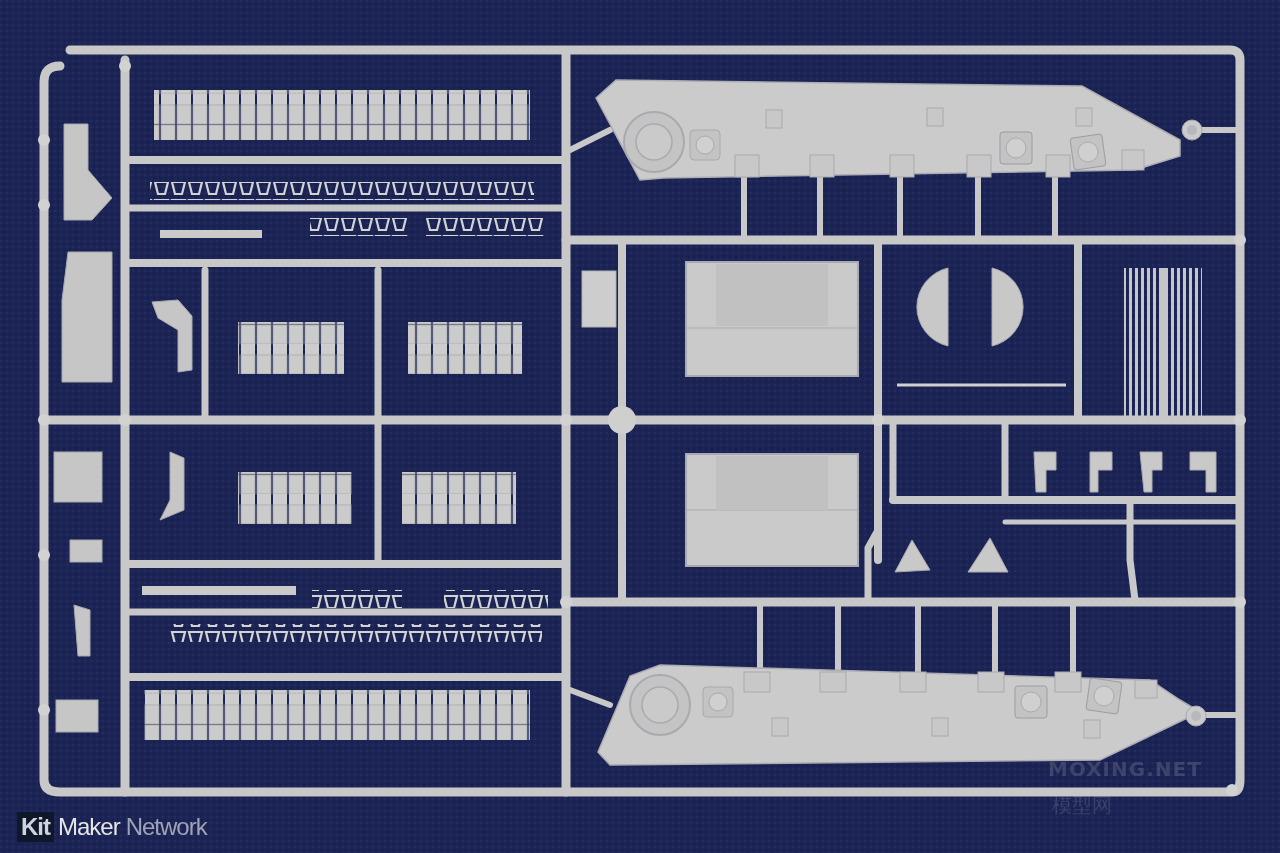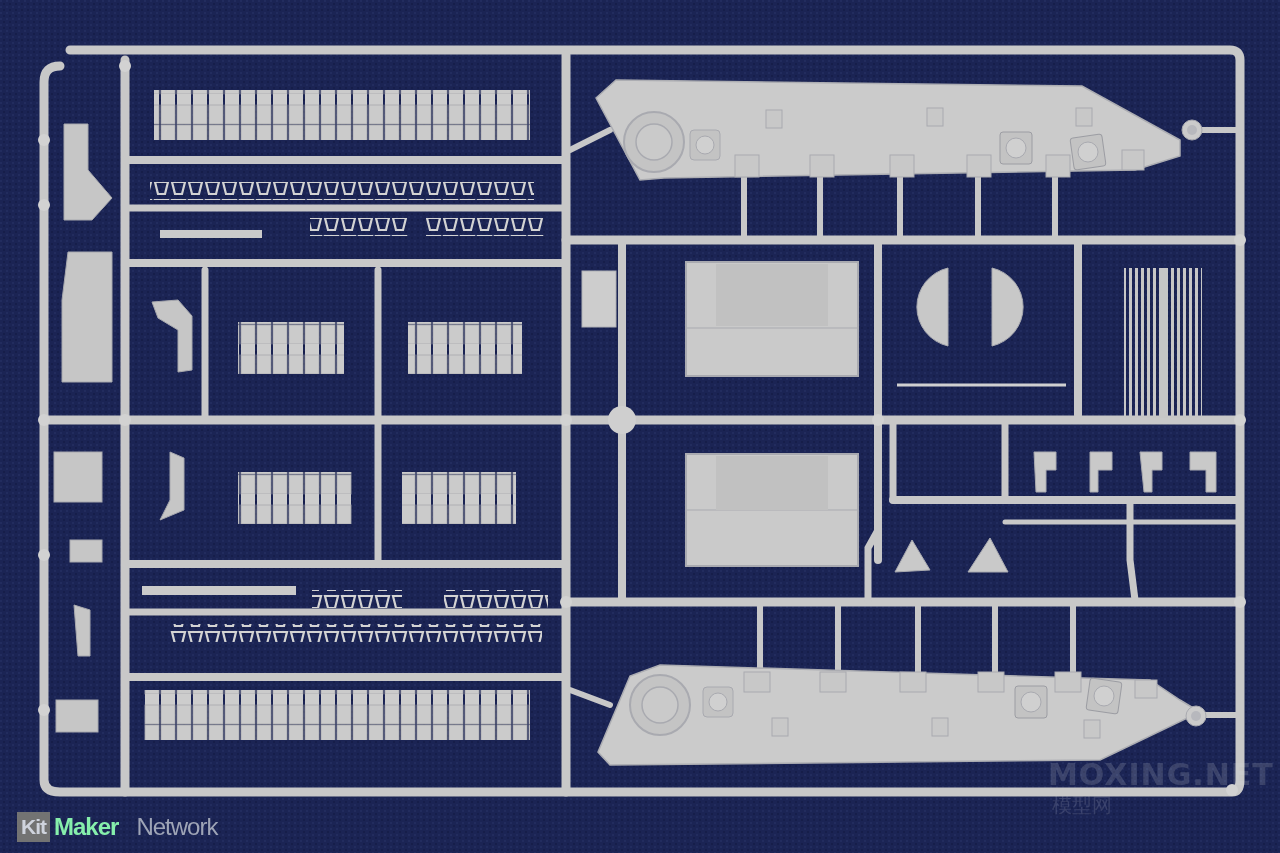--- a/index.html
+++ b/index.html
@@ -1,22 +1,22 @@
 <!DOCTYPE html>
 <html><head>
 <meta charset="utf-8">
 <style>
   html,body{margin:0;padding:0;}
   body{width:1280px;height:853px;overflow:hidden;background:#1a2352;font-family:"Liberation Sans",sans-serif;position:relative;}
   #photo{position:absolute;left:0;top:0;width:1280px;height:853px;}
   .wm-kit{position:absolute;left:17px;top:812px;display:flex;align-items:center;height:30px;}
-  .wm-kit .kit{background:#737373;color:#cfd3dd;font-weight:bold;font-size:21px;padding:0 4px;line-height:30px;letter-spacing:-1px;}
-  .wm-kit .maker{color:#86efac;font-weight:bold;font-size:24px;margin-left:4px;letter-spacing:-1px;line-height:30px;}
-  .wm-kit .network{color:#9ea4b6;font-size:24px;margin-left:18px;letter-spacing:-1px;line-height:30px;}
-  .wm-moxing{position:absolute;left:1048px;top:757px;color:rgba(210,214,224,0.18);font-weight:bold;font-size:30px;letter-spacing:1px;font-family:"DejaVu Sans",sans-serif;}
+  .wm-kit .kit{background:#0f172a;color:#cfd3dd;font-weight:bold;font-size:24px;padding:0 4px;line-height:30px;letter-spacing:-1px;}
+  .wm-kit .maker{color:#e5e5e5;font-weight:normal;font-size:24px;margin-left:4px;letter-spacing:-1px;line-height:30px;}
+  .wm-kit .network{color:#9ea4b6;font-size:24px;margin-left:6px;letter-spacing:-1px;line-height:30px;}
+  .wm-moxing{position:absolute;left:1048px;top:757px;color:rgba(210,214,224,0.18);font-weight:bold;font-size:20px;letter-spacing:1px;font-family:"DejaVu Sans",sans-serif;}
   .wm-cn{position:absolute;left:1052px;top:792px;color:rgba(210,214,224,0.16);font-size:20px;font-family:Liberation Serif, serif;}
 </style>
 </head>
 <body>
 
 <svg id="photo" viewBox="0 0 1280 853" xmlns="http://www.w3.org/2000/svg">
   <defs>
     <pattern id="cloth" width="6" height="6" patternUnits="userSpaceOnUse">
       <rect width="6" height="6" fill="#1b2454"></rect>
       <rect x="0" y="0" width="2" height="2" fill="#222c5e"></rect>

